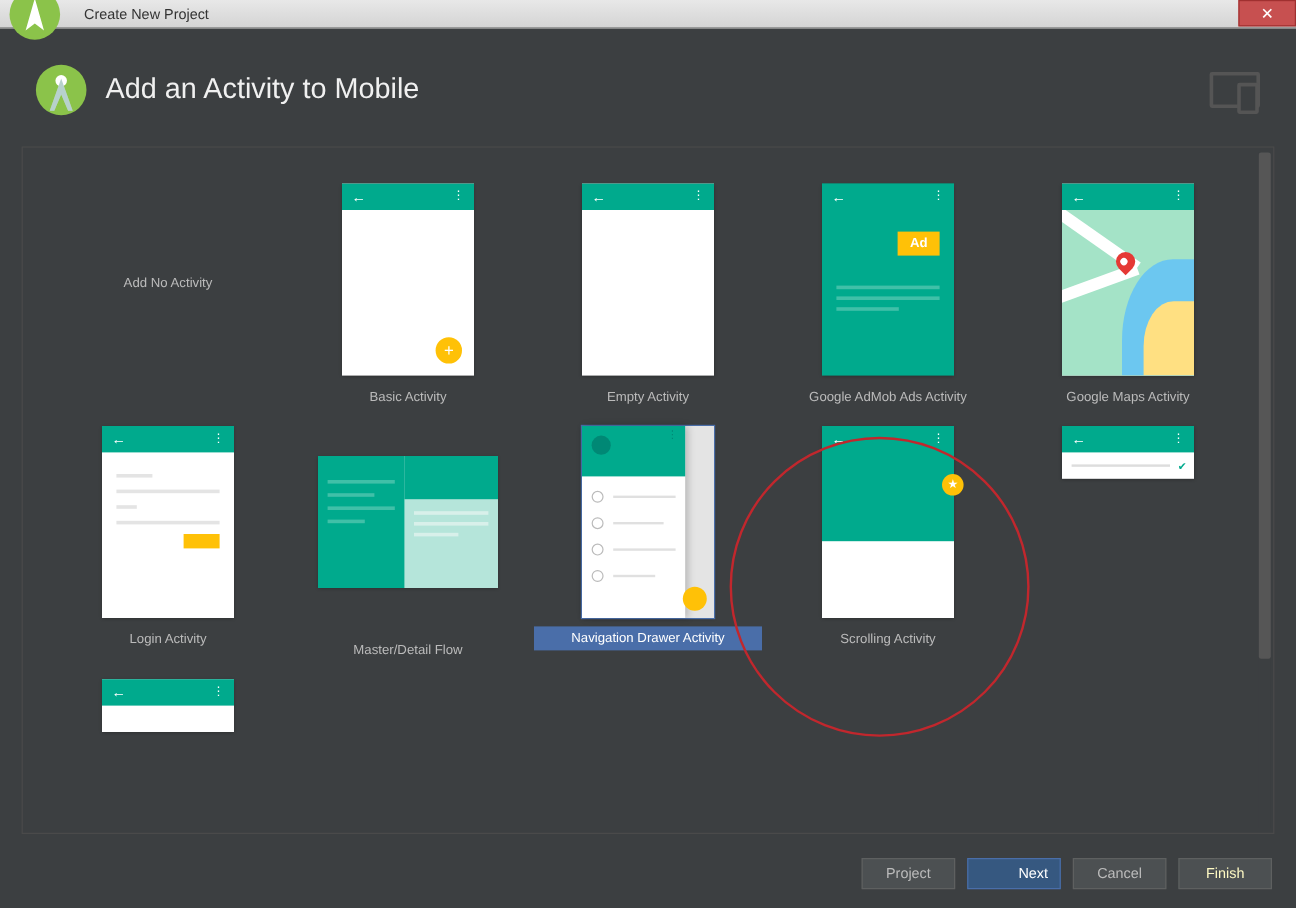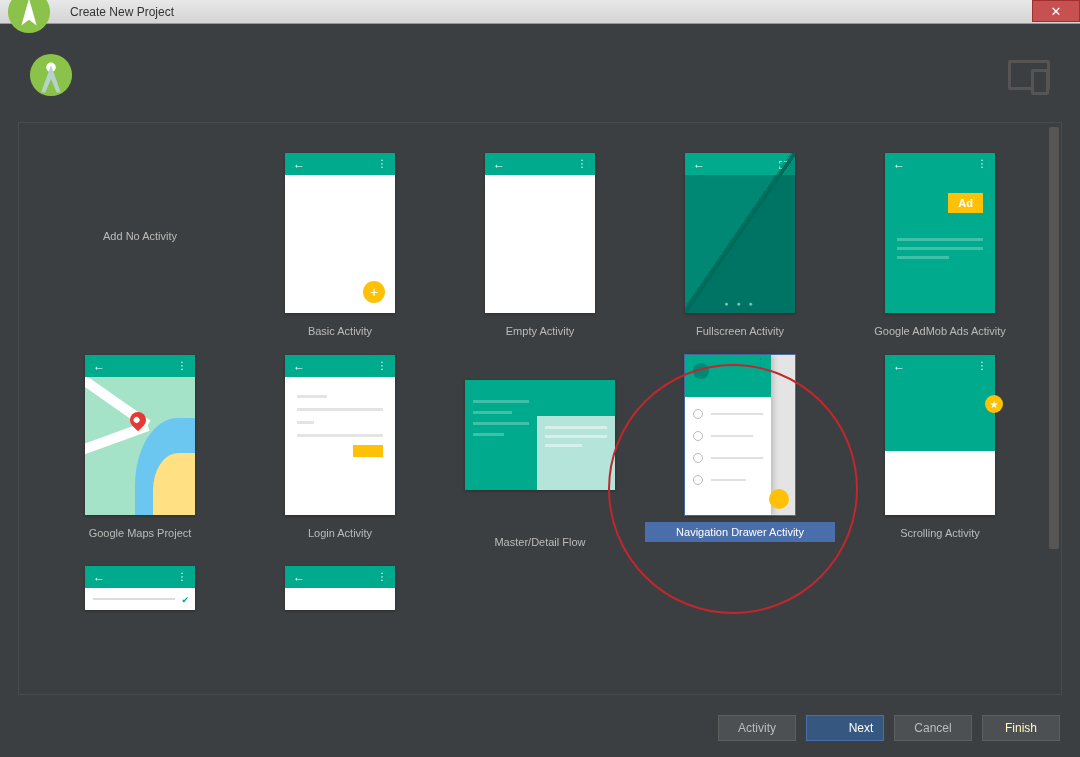--- a/index.html
+++ b/index.html
@@ -269,20 +269,21 @@
 
 <div class="window-body">
 
   <div class="header">
     <svg class="android-logo" viewBox="0 0 48 48">
       <circle cx="24" cy="24" r="22" fill="#8bc34a"></circle>
       <circle cx="24" cy="16" r="5" fill="#fff"></circle>
       <path d="M24 14 L34 42 L30 42 L24 28 L18 42 L14 42 Z" fill="#fff"></path>
       <path d="M24 14 L34 42 L30 42 L24 28 L18 42 L14 42 Z" fill="#12685a" opacity="0.3"></path>
     </svg>
+    <h1 class="page-title">Add an Activity to Mobile</h1>
     <div class="device-icon"></div>
   </div>
 
   <div class="content-wrapper">
     <div class="scroll-area">
       <div class="grid">
 
         <div class="tile-wrapper no-activity">
           <div class="tile-preview"></div>
           <div class="tile-label">Add No Activity</div>
@@ -302,32 +303,20 @@
         <div class="tile-wrapper">
           <div class="tile-preview">
             <div class="appbar">
                 <span class="back-arrow">←</span>
                 <span class="menu-dots">⋮</span>
               </div>
           </div>
           <div class="tile-label">Empty Activity</div>
         </div>
 
-        <div class="tile-wrapper">
-          <div class="tile-preview fullscreen-preview">
-            <div class="appbar" style="background:#00aa8d;">
-                <span class="back-arrow">←</span>
-              </div>
-            <span class="fs-icon">⛶</span>
-            <div class="diag2"></div>
-            <div class="diag"></div>
-            <div class="fs-dots">● ● ●</div>
-          </div>
-          <div class="tile-label">Fullscreen Activity</div>
-        </div>
 
         <div class="tile-wrapper">
           <div class="tile-preview admob-preview">
             <div class="appbar">
                 <span class="back-arrow">←</span>
                 <span class="menu-dots">⋮</span>
               </div>
             <div class="ad-badge">Ad</div>
             <div class="ad-lines">
                 <div></div>
@@ -345,21 +334,21 @@
                 <span class="menu-dots">⋮</span>
               </div>
             <div class="mapbody">
               <div class="water" style="bottom:0;right:0;width:55%;height:70%;border-top-left-radius:70%;"></div>
               <div class="road" style="top:20px;left:-10px;width:80px;height:10px;transform:rotate(35deg);"></div>
               <div class="road" style="top:56px;left:-5px;width:70px;height:10px;transform:rotate(-20deg);"></div>
               <div style="position:absolute;bottom:0;right:0;width:38%;height:45%;background:#ffe082;border-top-left-radius:60%;"></div>
               <div class="pin"></div>
             </div>
           </div>
-          <div class="tile-label">Google Maps Project</div>
+          <div class="tile-label">Google Maps Activity</div>
         </div>
 
         <div class="tile-wrapper">
           <div class="tile-preview">
             <div class="appbar">
                 <span class="back-arrow">←</span>
                 <span class="menu-dots">⋮</span>
               </div>
             <div class="login-lines">
               <div class="line" style="width:35%; height:3px;"></div>
@@ -452,19 +441,19 @@
     </div>
 
     <div class="scrollbar">
       <div class="scrollbar-thumb"></div>
     </div>
   </div>
 
   <div class="red-circle"></div>
 
   <div class="footer">
-    <button><span class="underline-first">Activity</span></button>
+    <button><span class="underline-first">Project</span></button>
     <button class="primary"><span class="underline-first">Next</span></button>
     <button>Cancel</button>
     <button disabled="">Finish</button>
   </div>
 
 </div>
 
 </body></html>

